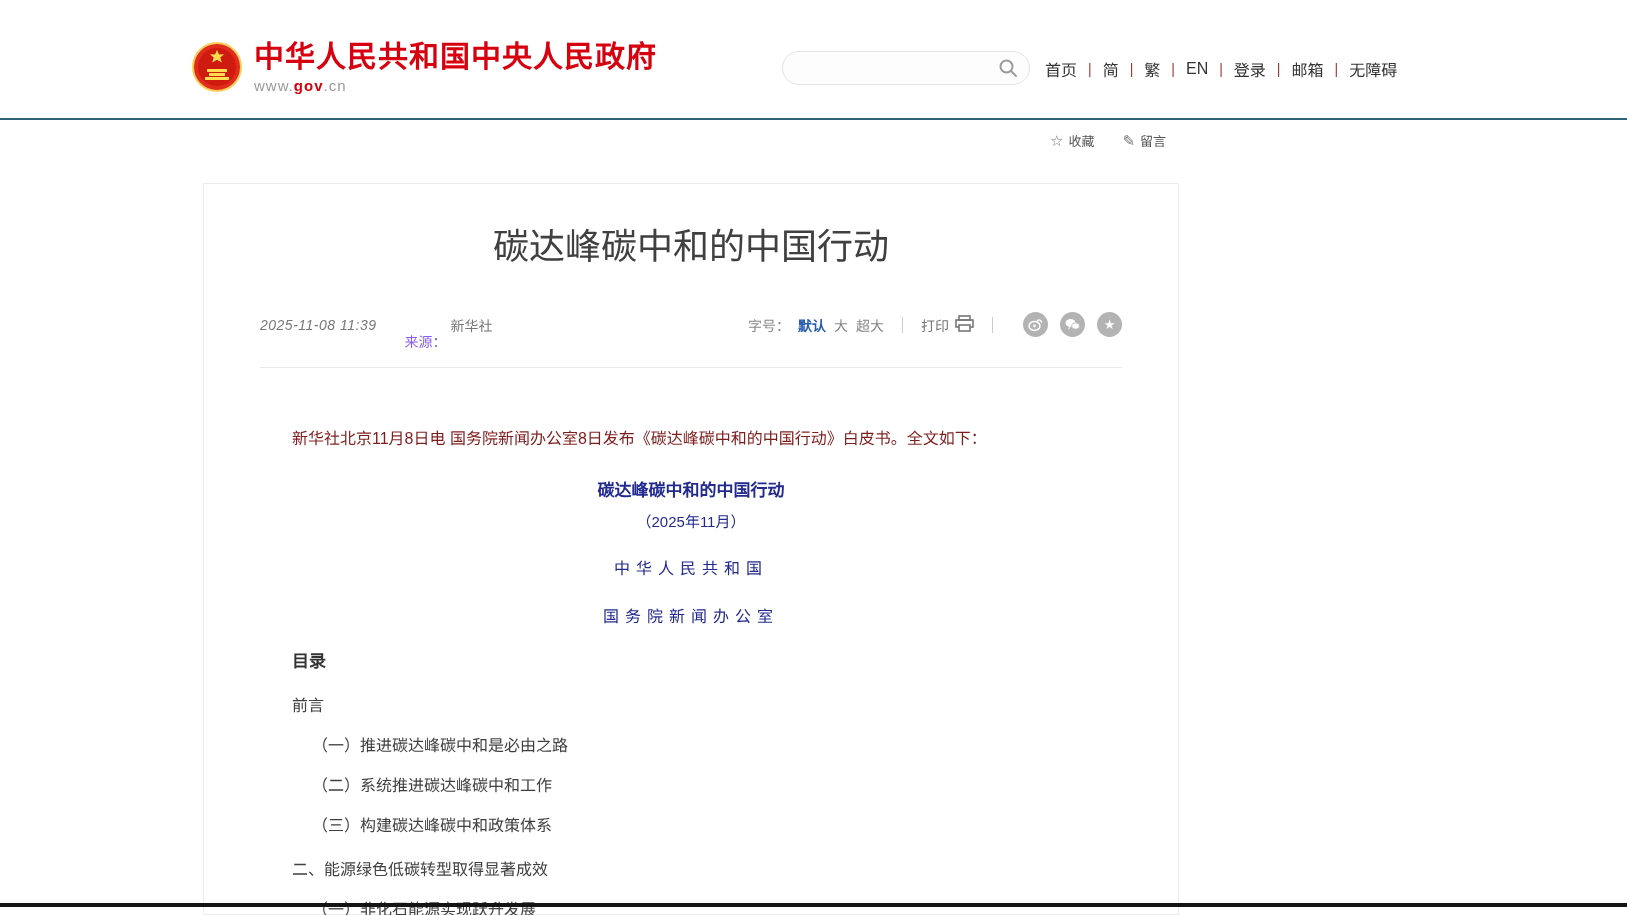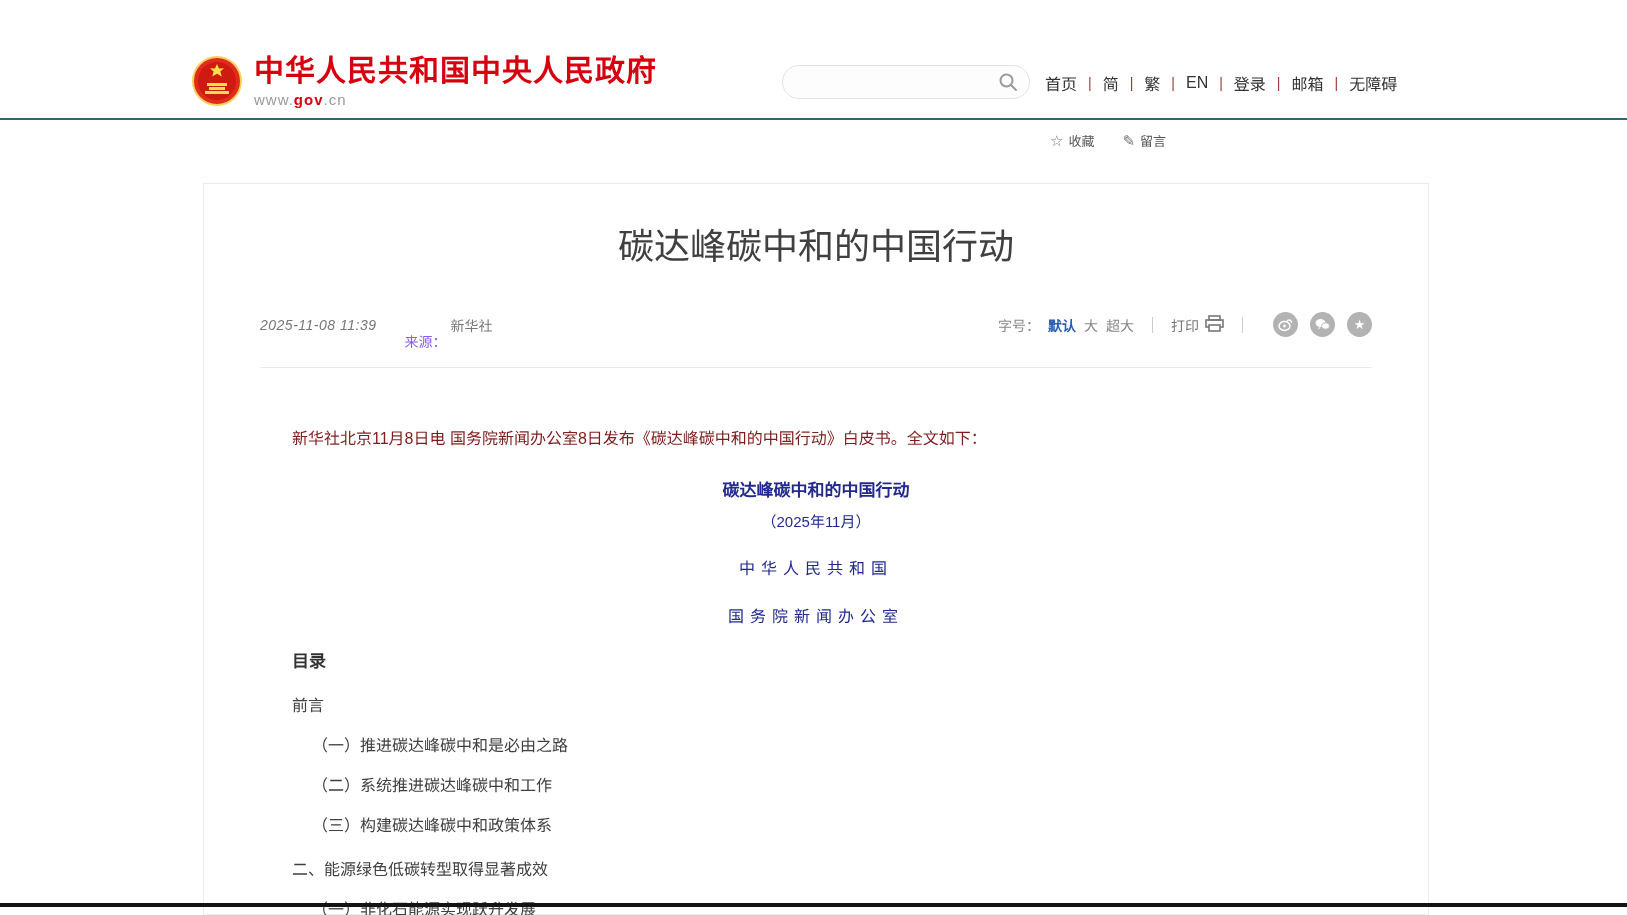--- a/index.html
+++ b/index.html
@@ -1,21 +1,21 @@
 <!DOCTYPE html>
 <html lang="zh-CN"><head>
 <meta charset="utf-8">
 <style>
   * { margin:0; padding:0; box-sizing:border-box; }
   html,body { background:#fff; }
   body { font-family:"Liberation Sans","DejaVu Sans",sans-serif; color:#333; }
   #page { position:relative; width:1627px; height:915px; background:#fff; overflow:hidden; margin:0 auto; }
 
   
-  .header { position:absolute; top:16px; left:0; width:1325px; height:118px; background:#fff; }
+  .header { position:absolute; top:2px; left:0; width:1325px; height:118px; background:#fff; }
   .teal-line { position:absolute; top:118px; left:0; width:1627px; height:2px; background:#2e6577; }
   .logo-area { position:absolute; left:192px; top:38px; display:flex; align-items:center; }
   .emblem { width:50px; height:50px; flex:0 0 auto; }
   .site-text { margin-left:12px; }
   .site-title { font-size:30px; font-weight:bold; color:#d7000f; letter-spacing:1px; line-height:34px; }
   .site-url { font-size:15px; color:#9a9a9a; margin-top:3px; letter-spacing:1px; }
   .site-url .gov { color:#d7000f; font-weight:bold; }
 
   .search-box { position:absolute; left:782px; top:49px; width:248px; height:34px;
     border:1px solid #e3e3e3; border-radius:17px; background:#fdfdfd;
@@ -26,21 +26,21 @@
   .top-nav { position:absolute; left:1045px; top:55px; display:flex; align-items:center; font-size:16px; color:#333; white-space:nowrap; }
   .top-nav a { color:#333; text-decoration:none; cursor:pointer; }
   .top-nav .sep { color:#9c3a3a; margin:0 11px; font-size:14px; }
 
   
   .page-actions { position:absolute; left:1050px; top:131px; display:flex; align-items:center; font-size:13px; color:#555; }
   .page-actions .act { display:flex; align-items:center; cursor:pointer; margin-right:28px; }
   .page-actions .ico { font-size:15px; color:#777; margin-right:5px; }
 
   
-  .card { position:absolute; left:203px; top:183px; width:1226px; height:732px;
+  .card { position:absolute; left:203px; top:183px; width:976px; height:732px;
     background:#fff; border:1px solid #ececec; padding:0 56px; }
   .article-title { margin-top:38px; text-align:center; font-size:36px; font-weight:500; color:#404040; line-height:50px; }
 
   .meta-row { margin-top:26px; display:flex; justify-content:space-between; align-items:center; font-size:14px; color:#888; }
   .meta-left { display:flex; align-items:center; }
   .meta-date { color:#777; letter-spacing:0.5px;font-style:italic; }
   .meta-src-label { margin-left:28px; color:#8b5cf6;margin-top:33px; }
   .meta-src { margin-left:4px; color:#777; }
   .meta-right { display:flex; align-items:center; }
   .fs-label { color:#888; }

